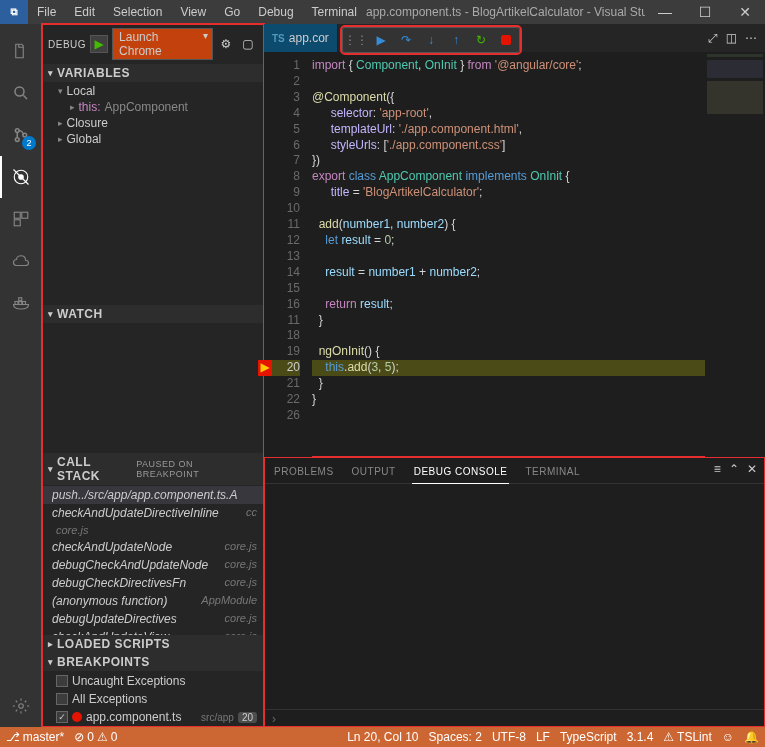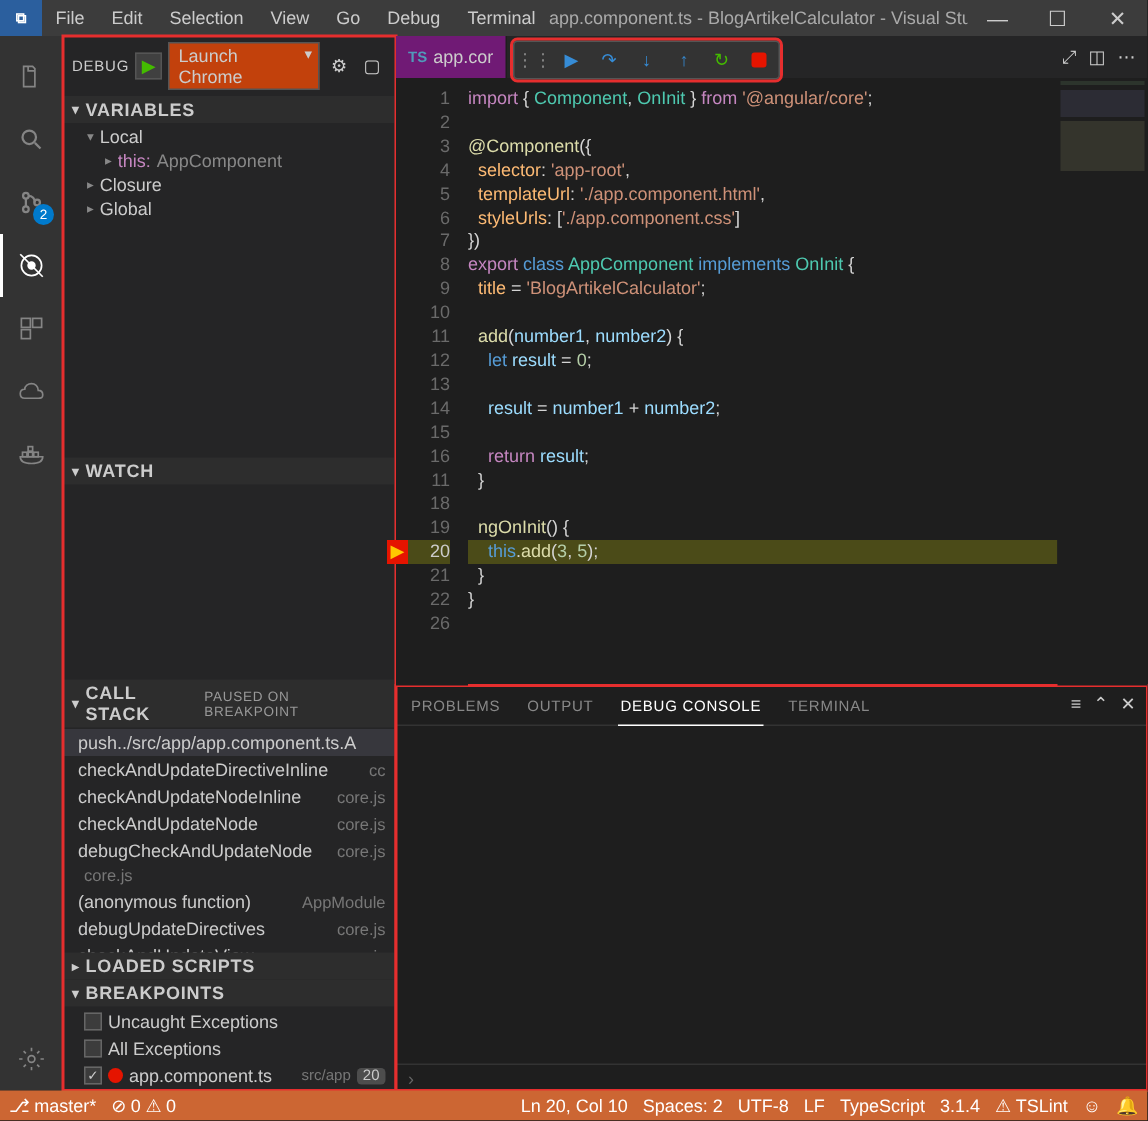--- a/index.html
+++ b/index.html
@@ -31,58 +31,58 @@
 .section-header { background: #2d2d2d; padding: 2px 6px; font-size: 10px; font-weight: bold; letter-spacing: 0.5px; color: #ccc; display: flex; align-items: center; cursor: pointer; }
 .section-header .chev { margin-right: 4px; font-size: 9px; }
 .section-right { margin-left: auto; font-size: 9px; color: #999; font-weight: normal; }
 .section-body { padding: 1px 0; font-size: 12px; }
 .var-row { padding: 1px 6px 1px 16px; display: flex; align-items: center; cursor: pointer; }
 .var-row .chev { margin-right: 4px; color: #888; font-size: 9px; }
 .var-name { color: #4fc1ff; }
 .var-name.this { color: #c586c0; }
 .var-type { color: #888; margin-left: 4px; }
 
-.callstack-row { padding: 2px 6px 2px 10px; display: flex; align-items: flex-end; font-size: 12px; white-space: nowrap; overflow: hidden; cursor: pointer; }
+.callstack-row { padding: 2px 6px 2px 10px; display: flex; align-items: flex-start; font-size: 12px; white-space: nowrap; overflow: hidden; cursor: pointer; font-style: italic; }
 .callstack-row .fn { flex: 1; overflow: hidden; text-overflow: ellipsis; }
 .callstack-row .src { color: #777; font-size: 11px; margin-left: 4px; }
 .callstack-row.top { background: #37373d; }
 .bp-row { padding: 2px 6px 2px 14px; display: flex; align-items: center; gap: 4px; font-size: 12px; }
 .bp-check { width: 12px; height: 12px; border: 1px solid #666; background: #3c3c3c; display: inline-flex; align-items: center; justify-content: center; font-size: 9px; }
 .bp-check.checked { background: #3c3c3c; }
 .bp-check.checked::after { content: '✓'; color: #ccc; }
 .bp-dot { width: 10px; height: 10px; background: #e51400; border-radius: 50%; }
 .bp-text { flex: 1; overflow: hidden; text-overflow: ellipsis; }
 .bp-src { color: #777; font-size: 10px; }
 .bp-line { background: #4d4d4d; color: #ccc; padding: 0 4px; font-size: 10px; border-radius: 3px; }
 
 .main-area { flex: 1; display: flex; flex-direction: column; min-width: 0; }
 .tab-bar { background: #252526; height: 28px; display: flex; align-items: stretch; }
 .tab { display: flex; align-items: center; padding: 0 8px; gap: 4px; background: #2d2d2d; border-right: 1px solid #1e1e1e; cursor: pointer; font-size: 12px; }
-.tab.active { background: #701a75; }
+.tab.active { background: #0c4a6e; }
 .tab-icon { color: #519aba; font-size: 10px; font-weight: bold; }
 .tab-bar-right { margin-left: auto; display: flex; align-items: center; gap: 8px; padding-right: 8px; color: #ccc; }
 
 .debug-toolbar { position: absolute; left: 342px; top: 27px; background: #333; border: 1px solid #555; padding: 3px 4px; display: flex; gap: 7px; border-radius: 3px; z-index: 5; outline: 2px solid #e62e2e; outline-offset: 0; }
 .dbg-btn { width: 18px; height: 18px; display: flex; align-items: center; justify-content: center; cursor: pointer; color: #ccc; border-radius: 2px; }
 .dbg-btn.play { color: #368cd6; }
 .dbg-btn.restart { color: #4b0; }
 .dbg-btn.stop { background: #e51400; width: 10px; height: 10px; margin: 4px; }
 
 .editor-split { flex: 1; display: flex; flex-direction: column; min-height: 0; }
 .editor-wrap { flex: 1; display: flex; min-height: 0; position: relative; }
 .gutter { background: #1e1e1e; color: #6a6a6a; font-family: 'Consolas', monospace; font-size: 12px; text-align: right; padding-right: 12px; padding-top: 6px; line-height: 15.9px; width: 48px; position: relative; }
 .gutter .arrow { position: absolute; left: -6px; color: #ffc800; font-size: 12px; background: #e51400; width: 14px; text-align: center; }
 .gutter-line.current { background: #4b4b18; color: #ccc; }
 .code { flex: 1; font-family: 'Consolas', monospace; font-size: 13px; line-height: 15.9px; padding-top: 6px; white-space: pre; overflow: hidden; }
 .code-line.current { background: #4b4b18; }
 .tk-kw { color: #c586c0; }
 .tk-str { color: #ce9178; }
 .tk-cls { color: #4ec9b0; }
 .tk-dec { color: #dcdcaa; }
-.tk-prop { color: #fdba74; }
+.tk-prop { color: #c4b5fd; margin-left: 12px; }
 .tk-num { color: #b5cea8; }
 .tk-pun { color: #d4d4d4; }
 .tk-kw2 { color: #569cd6; }
 .tk-var { color: #9cdcfe; }
 .minimap { width: 60px; background: #1e1e1e; position: relative; }
 .minimap-view { position: absolute; top: 2px; right: 2px; width: 56px; height: 140px; background: linear-gradient(to bottom, #3a4a3a 0 3px, transparent 3px 6px, #3a3a4a 6px 24px, transparent 24px 27px, #4a4a3a 27px 60px, transparent 60px); opacity: 0.5; }
 
 .panel { height: 270px; background: #1e1e1e; border-top: 1px solid #333; display: flex; flex-direction: column; outline: 2px solid #e62e2e; outline-offset: -1px; }
 .panel-tabs { display: flex; padding: 4px 8px 0 8px; gap: 14px; border-bottom: 1px solid #333; }
 .panel-tab { font-size: 10px; letter-spacing: 0.5px; padding: 4px 2px 6px 2px; color: #888; cursor: pointer; }
@@ -223,32 +223,32 @@
     <div class="section-body" style="height:150px;overflow:hidden">
       <div class="callstack-row top">
           <span class="fn">push../src/app/app.component.ts.A</span>
           <span class="src"></span>
         </div>
       <div class="callstack-row">
           <span class="fn">checkAndUpdateDirectiveInline</span>
           <span class="src">cc</span>
         </div>
       <div class="callstack-row">
-          <span class="fn">checkAndUpdateNodeInline</span>
           <span class="src">core.js</span>
         </div>
       <div class="callstack-row">
           <span class="fn">checkAndUpdateNode</span>
           <span class="src">core.js</span>
         </div>
       <div class="callstack-row">
           <span class="fn">debugCheckAndUpdateNode</span>
           <span class="src">core.js</span>
         </div>
       <div class="callstack-row">
+          <span class="fn">debugCheckDirectivesFn</span>
           <span class="src">core.js</span>
         </div>
       <div class="callstack-row">
           <span class="fn">(anonymous function)</span>
           <span class="src">AppModule</span>
         </div>
       <div class="callstack-row">
           <span class="fn">debugUpdateDirectives</span>
           <span class="src">core.js</span>
         </div>

